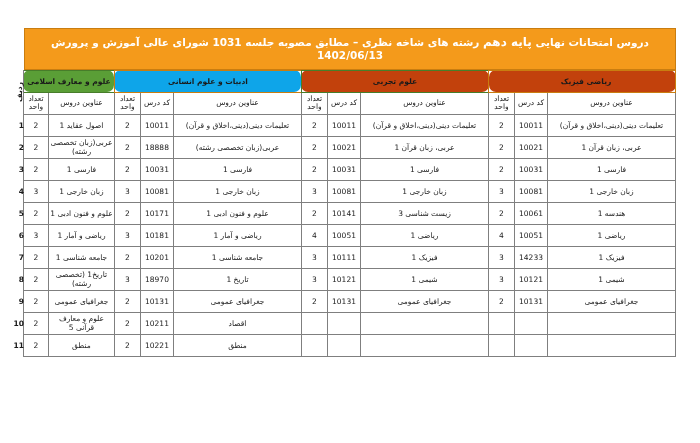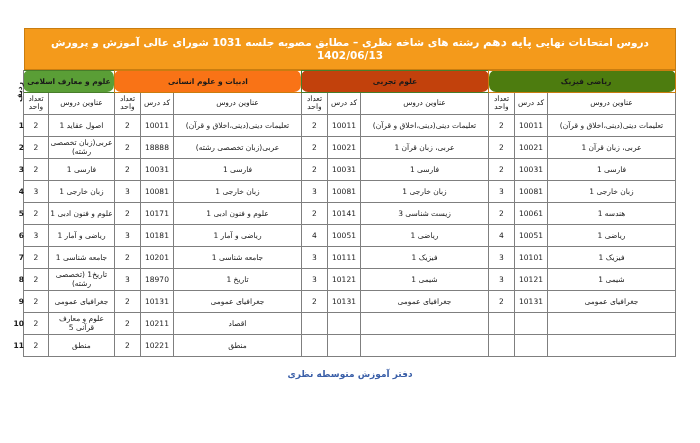--- a/index.html
+++ b/index.html
@@ -52,23 +52,23 @@
     background: #ffffff;
   }
   
   .gh {
     font-size: 11px;
     font-weight: bold;
     color: #ffffff;
     height: 26px;
     border-radius: 7px;
   }
-  .gh.math { background: #4d7c0f; border-color: #c97d10; padding-left: 8px; }
+  .gh.math { background: #c2410c; border-color: #c97d10; padding-left: 8px; }
   .gh.exp  { background: #c2410c; border-color: #477d2a; }
-  .gh.lit  { background: #f97316; border-color: #c97d10; }
+  .gh.lit  { background: #0ea5e9; border-color: #c97d10; }
   .gh.isl  { background: #5a9e36; border-color: #477d2a; }
 
   .rank-head {
     background: #f49a1b;
     border-color: #c97d10;
     color: #ffffff;
     font-weight: bold;
     font-size: 9px;
   }
   .rank-cell {
@@ -228,21 +228,21 @@
             <td class="cunit">4</td>
             <td class="cname">ریاضی و آمار 1</td>
             <td class="ccode">10181</td>
             <td class="cunit">3</td>
             <td class="cname">ریاضی و آمار 1</td>
             <td class="cunit">3</td>
             <td class="rank-cell">6</td>
           </tr>
           <tr>
             <td class="cname">فیزیک 1</td>
-            <td class="ccode">10101</td>
+            <td class="ccode">14233</td>
             <td class="cunit">3</td>
             <td class="cname">فیزیک 1</td>
             <td class="ccode">10111</td>
             <td class="cunit">3</td>
             <td class="cname">جامعه شناسی 1</td>
             <td class="ccode">10201</td>
             <td class="cunit">2</td>
             <td class="cname">جامعه شناسی 1</td>
             <td class="cunit">2</td>
             <td class="rank-cell">7</td>
@@ -300,14 +300,13 @@
             <td class="ccode">10221</td>
             <td class="cunit">2</td>
             <td class="cname">منطق</td>
             <td class="cunit">2</td>
             <td class="rank-cell">11</td>
           </tr>
         </tbody>
     </table>
   </div>
 
-  <div class="footer">دفتر آموزش متوسطه نظری</div>
 </div>
 
 </body></html>

